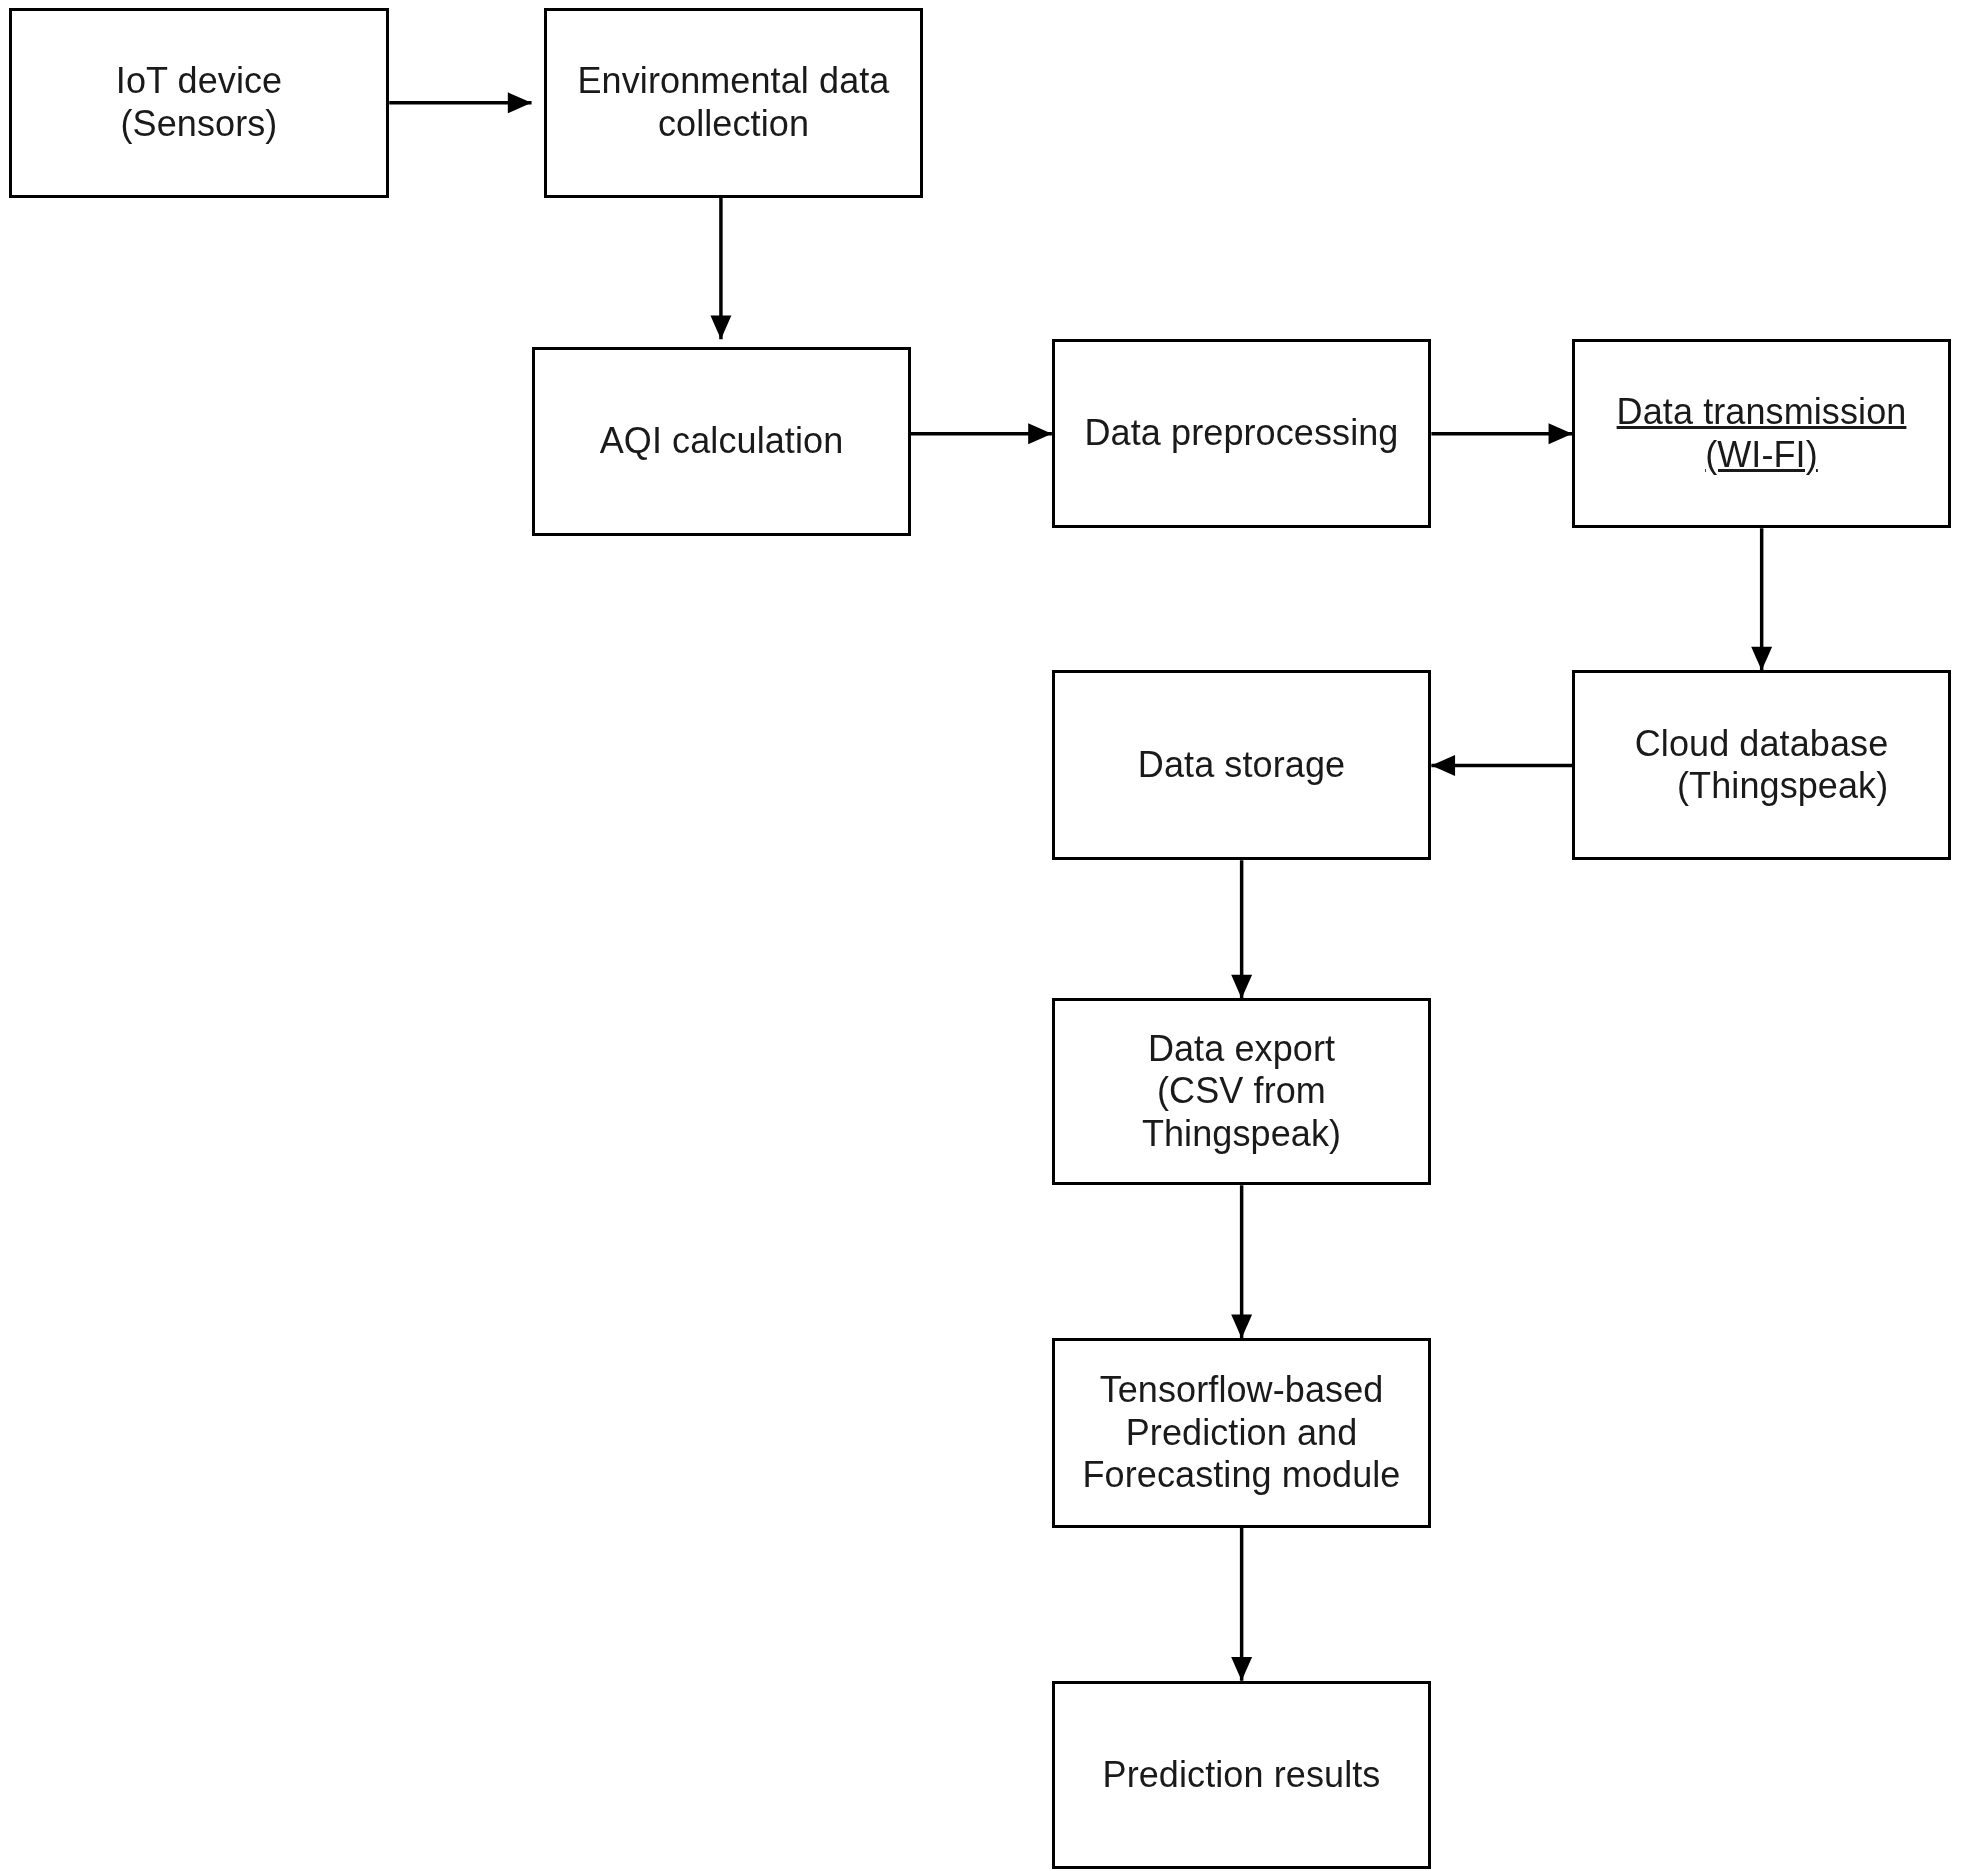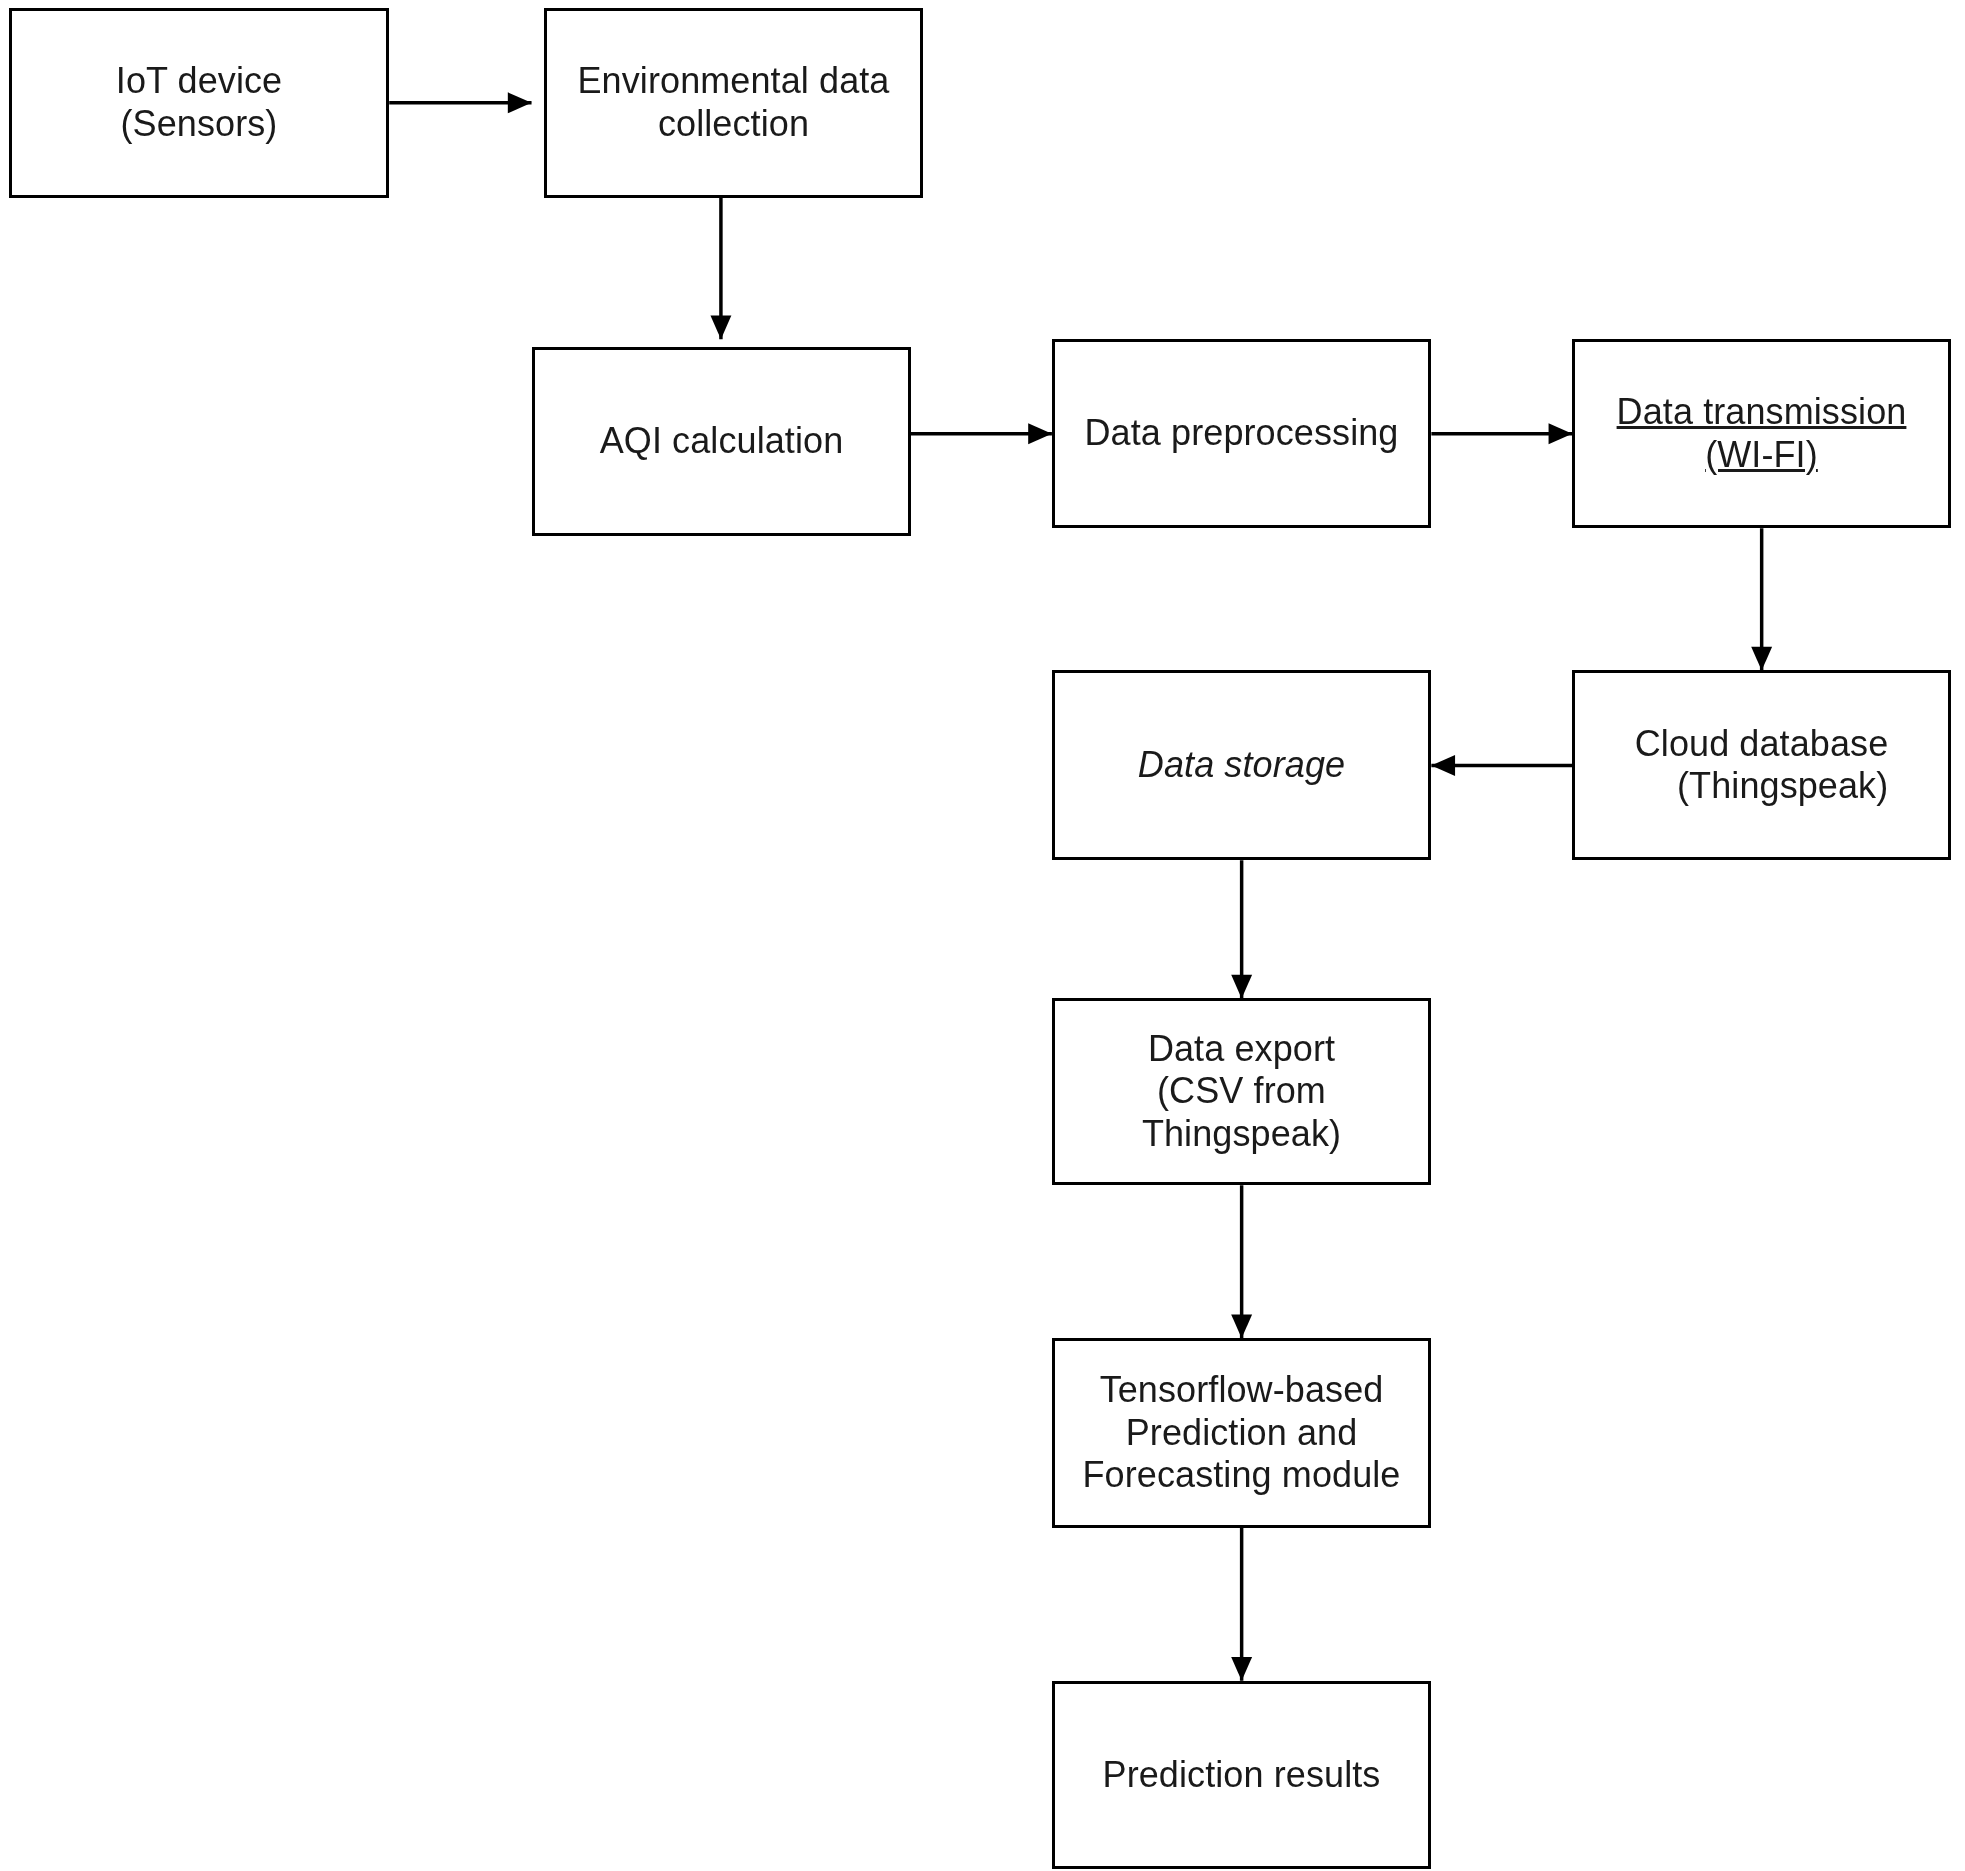--- a/index.html
+++ b/index.html
@@ -81,21 +81,21 @@
         <div class="node-label" style="color: rgb(26, 26, 26);">AQI calculation</div>
       </div>
       <div class="node" style="left: 1052px; top: 339px; width: 379px; height: 189px; border-color: rgb(0, 0, 0);">
         <div class="node-label" style="color: rgb(26, 26, 26);">Data preprocessing</div>
       </div>
       <div class="node" style="left: 1572px; top: 339px; width: 379px; height: 189px; border-color: rgb(0, 0, 0);">
         <div class="node-label" style="color: rgb(26, 26, 26); text-decoration: underline;">Data transmission
 (WI-FI)</div>
       </div>
       <div class="node" style="left: 1052px; top: 670px; width: 379px; height: 190px; border-color: rgb(0, 0, 0);">
-        <div class="node-label" style="color: rgb(26, 26, 26); font-style: italic;">Data storage</div>
+        <div class="node-label" style="color: rgb(26, 26, 26);">Data storage</div>
       </div>
       <div class="node" style="left: 1572px; top: 670px; width: 379px; height: 190px; border-color: rgb(0, 0, 0);">
         <div class="node-label" style="color: rgb(26, 26, 26); text-align: right;">Cloud database
 (Thingspeak)</div>
       </div>
       <div class="node" style="left: 1052px; top: 998px; width: 379px; height: 187px; border-color: rgb(0, 0, 0);">
         <div class="node-label" style="color: rgb(26, 26, 26);">Data export
 (CSV from
 Thingspeak)</div>
       </div>

